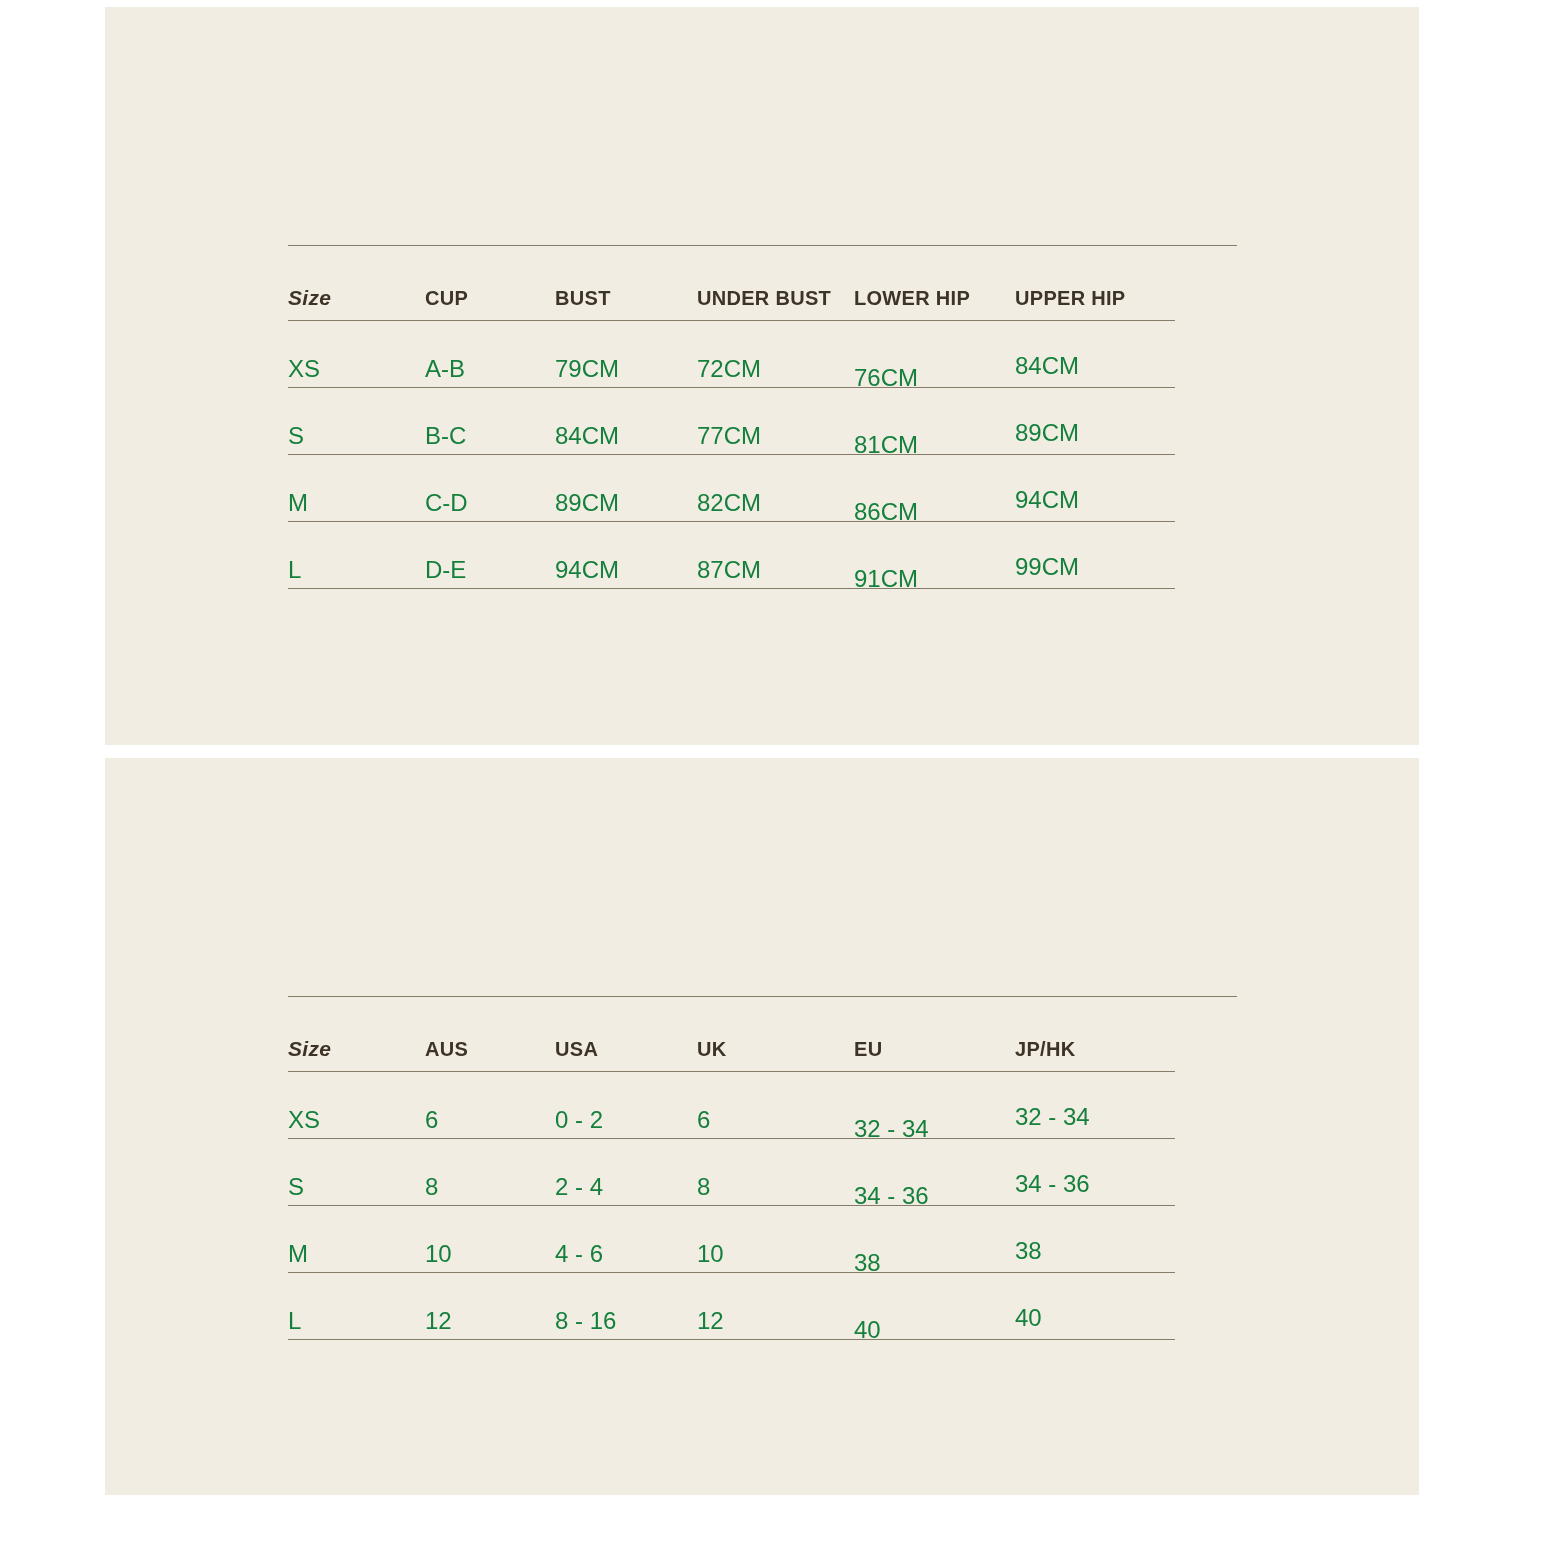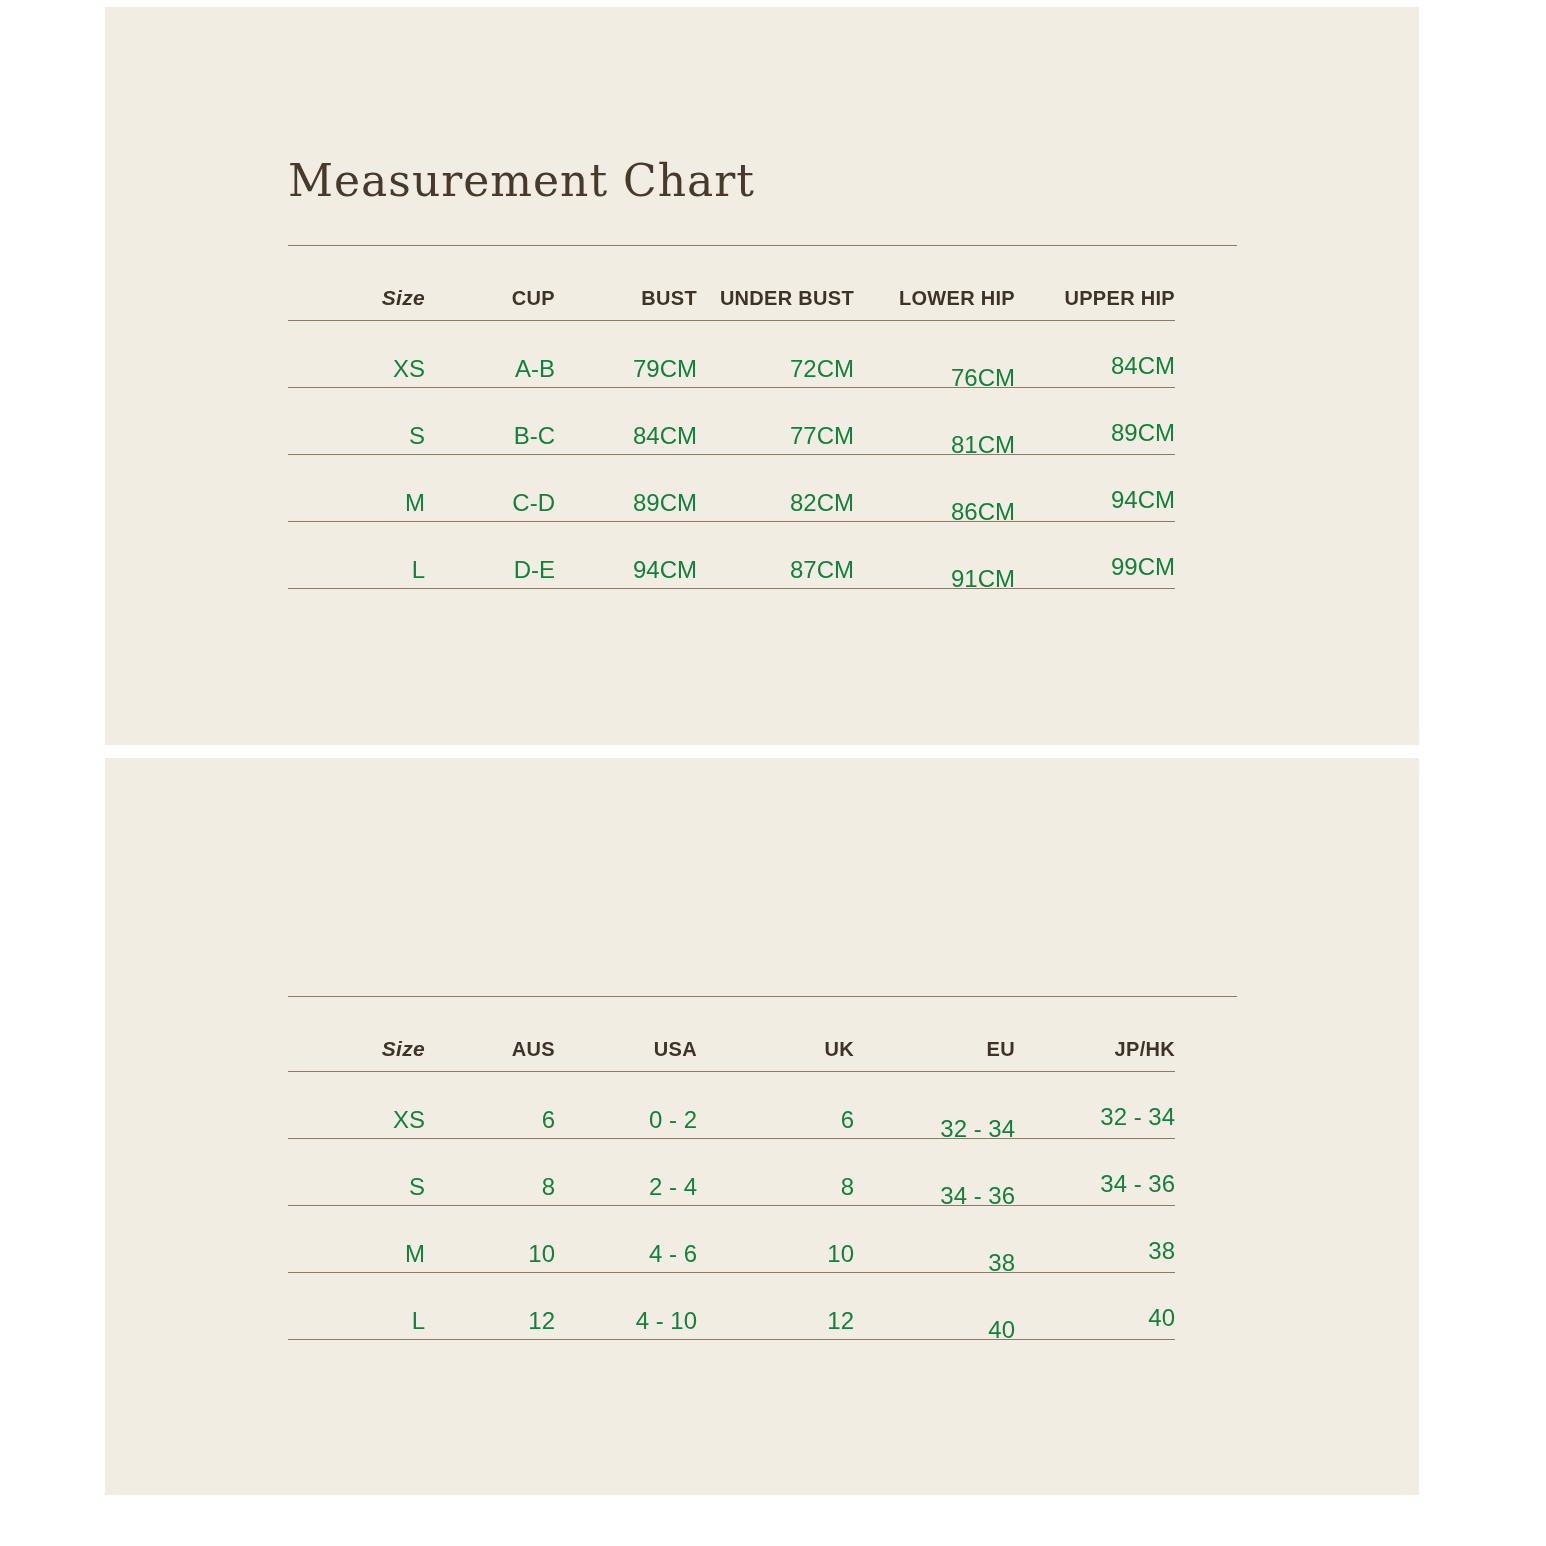--- a/index.html
+++ b/index.html
@@ -56,36 +56,35 @@
     font-weight: bold;
     font-size: 20px;
     letter-spacing: 0.3px;
     color: #3d3327;
   }
   .tdata {
     height: 66px;
     font-size: 24px;
     color: #15803d;
   }
-  .cell { text-align: right; margin-top: 30px; }
+  .cell { text-align: left; margin-top: 30px; }
   .thead .col-size {
     font-style: italic;
     font-size: 21px;
   }
   
   .tdata .cell:nth-child(5) { transform: translateY(9px); }
   .tdata .cell:nth-child(6) { transform: translateY(-3px); }
 </style>
 </head>
 <body>
 
 <div class="canvas">
 
   <section class="panel panel-top">
-    <h1 class="chart-title">Measurement Chart</h1>
 
     <div class="size-table">
       <div class="trow thead">
         <div class="cell col-size">Size</div>
         <div class="cell">CUP</div>
         <div class="cell">BUST</div>
         <div class="cell">UNDER BUST</div>
         <div class="cell">LOWER HIP</div>
         <div class="cell">UPPER HIP</div>
       </div>
@@ -158,21 +157,21 @@
             <div class="cell">M</div>
             <div class="cell">10</div>
             <div class="cell">4 - 6</div>
             <div class="cell">10</div>
             <div class="cell">38</div>
             <div class="cell">38</div>
           </div>
           <div class="trow tdata">
             <div class="cell">L</div>
             <div class="cell">12</div>
-            <div class="cell">4 - 10</div>
+            <div class="cell">8 - 16</div>
             <div class="cell">12</div>
             <div class="cell">40</div>
             <div class="cell">40</div>
           </div>
         </div>
     </div>
   </section>
 
 </div>
 

